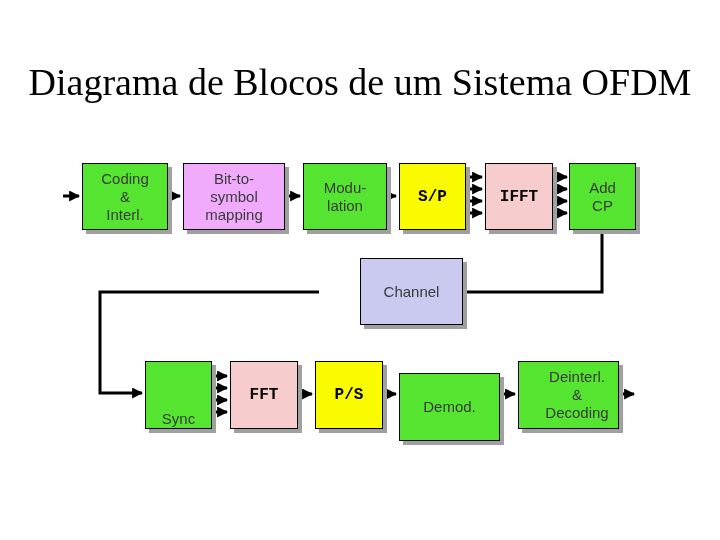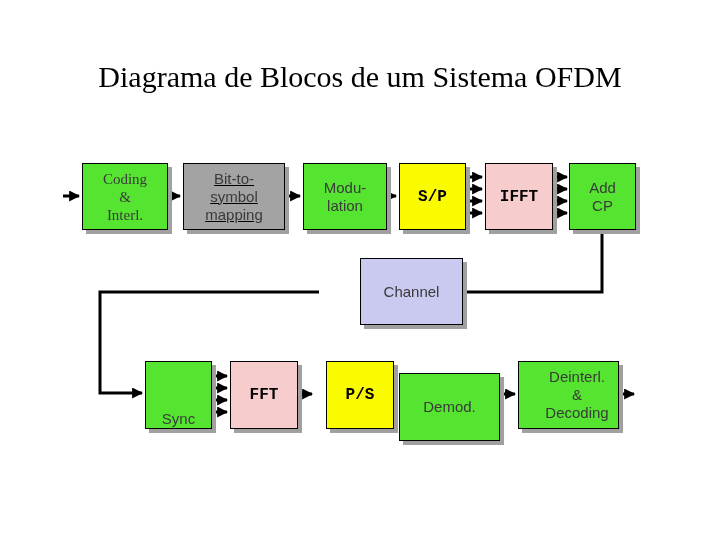--- a/index.html
+++ b/index.html
@@ -8,21 +8,21 @@
     width:720px;height:540px;
     background:#ffffff;
     overflow:hidden;
     font-family:"Liberation Sans",sans-serif;
   }
   .title{
     position:absolute;
     top:60px;left:0;width:720px;
     text-align:center;
     font-family:"Liberation Serif",serif;
-    font-size:30px;
+    font-size:38px;
     color:#000000;
     white-space:nowrap;
   }
   svg.wires{position:absolute;left:0;top:0;width:720px;height:540px;}
   .block{
     position:absolute;
     box-sizing:border-box;
     border:1.5px solid #000000;
     box-shadow:4px 4px 0 #a0a0a0;
     display:flex;align-items:center;justify-content:center;
@@ -78,27 +78,27 @@
       <path d="M213,400 H227" marker-end="url(#ah)"></path>
       <path d="M213,412 H227" marker-end="url(#ah)"></path>
 
       <path d="M299,394 H312" marker-end="url(#ah)"></path>
       <path d="M384,394 H396" marker-end="url(#ah)"></path>
       <path d="M501,394 H515" marker-end="url(#ah)"></path>
       <path d="M620,394 H634" marker-end="url(#ah)"></path>
     </g>
   </svg>
 
-  <div class="block" style="left: 82px; top: 163px; width: 86px; height: 67px; background: rgb(85, 229, 49); font-family: Liberation Serif, serif;">
+  <div class="block" style="left: 82px; top: 163px; width: 86px; height: 67px; background: rgb(85, 229, 49);">
     <span class="block-label">Coding
 &amp;
 Interl.</span>
   </div>
 
-  <div class="block" style="left: 183px; top: 163px; width: 102px; height: 67px; background: #a3a3a3; text-decoration: underline;">
+  <div class="block" style="left: 183px; top: 163px; width: 102px; height: 67px; background: #f0abfc;">
     <span class="block-label">Bit-to-
 symbol
 mapping</span>
   </div>
 
   <div class="block" style="left: 303px; top: 163px; width: 84px; height: 67px; background: rgb(85, 229, 49);">
     <span class="block-label">Modu-
 lation</span>
   </div>
 
@@ -120,21 +120,21 @@
   </div>
 
   <div class="block" style="left: 145px; top: 361px; width: 67px; height: 68px; background: rgb(85, 229, 49); align-items: flex-end;">
     <span class="block-label">Sync</span>
   </div>
 
   <div class="block mono" style="left: 230px; top: 361px; width: 68px; height: 68px; background: rgb(246, 204, 204);">
     <span class="block-label">FFT</span>
   </div>
 
-  <div class="block mono" style="left: 326px; top: 361px; width: 68px; height: 68px; background: rgb(251, 251, 0);">
+  <div class="block mono" style="left: 315px; top: 361px; width: 68px; height: 68px; background: rgb(251, 251, 0);">
     <span class="block-label">P/S</span>
   </div>
 
   <div class="block" style="left: 399px; top: 373px; width: 101px; height: 68px; background: rgb(85, 229, 49);">
     <span class="block-label">Demod.</span>
   </div>
 
   <div class="block" style="left: 518px; top: 361px; width: 101px; height: 68px; background: rgb(85, 229, 49); padding-left: 17px;">
     <span class="block-label">Deinterl.
 &amp;

